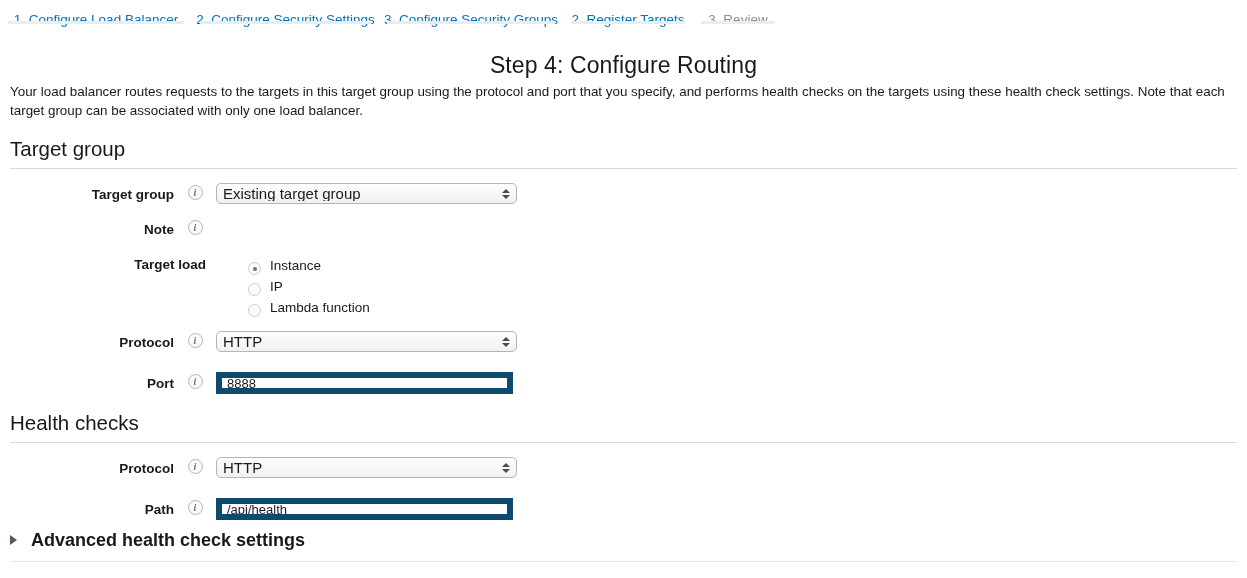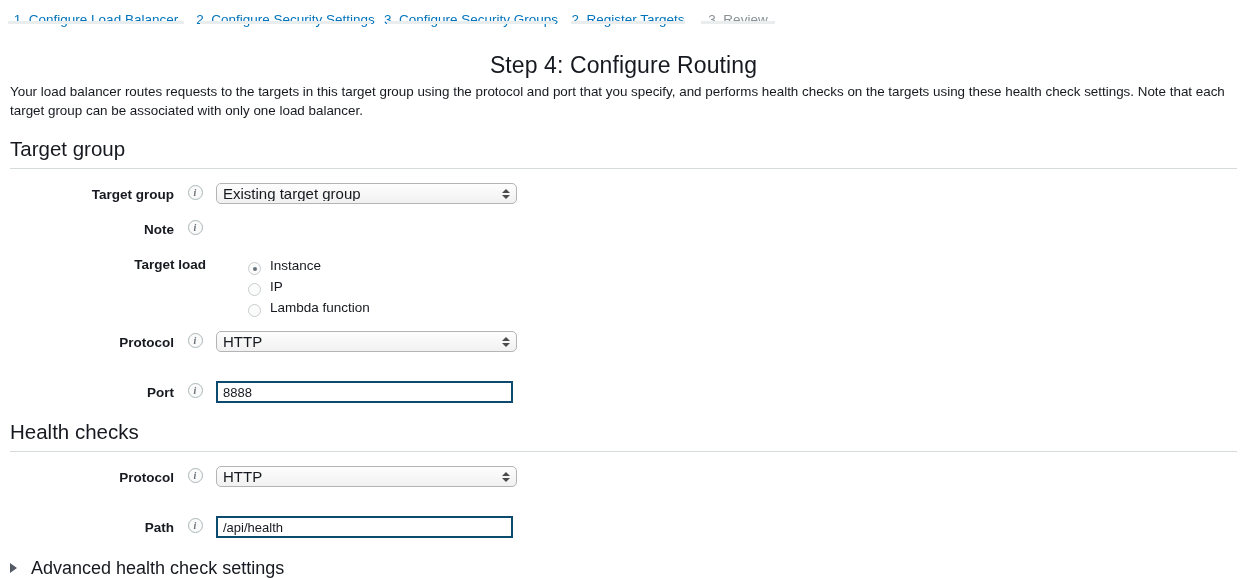--- a/index.html
+++ b/index.html
@@ -106,21 +106,21 @@
     margin: 6px 0 0 0;
     width: 1227px;
   }
 
   
   .form-row {
     display: flex;
     align-items: flex-start;
     margin-top: 14px;
   }
-  .form-row.tight { margin-top: 29px; }
+  .form-row.tight { margin-top: 20px; }
   .row-label {
     width: 164px;
     text-align: right;
     font-size: 13.5px;
     font-weight: bold;
     color: #16191f;
     line-height: 19px;
     padding-top: 2px;
     flex: 0 0 164px;
   }
@@ -200,21 +200,21 @@
   .select-arrows i.up { border-bottom: 4px solid #4a4a4a; }
   .select-arrows i.dn { border-top: 4px solid #4a4a4a; }
 
   input.aws-text {
     width: 297px;
     height: 22px;
     font-family: "Liberation Sans", sans-serif;
     font-size: 13px;
     color: #16191f;
     padding: 2px 5px;
-    border: 2px solid #0c4a6e;
+    border: 6px solid #0c4a6e;
     border-radius: 0;
     background: #ffffff;
     line-height: 18px;
     outline: none;
   }
 
   .radio-group { padding-top: 1px; }
   .radio-line {
     display: flex;
     align-items: flex-end;
@@ -243,22 +243,23 @@
   .radio-label {
     font-size: 13.5px;
     color: #16191f;
     line-height: 19px;
   }
 
   
   .expander {
     display: flex;
     align-items: center;
-    margin-top: 18px;
+    margin-top: 8px;
     cursor: pointer;
+    font-weight: bold;
   }
   .expander .tri {
     width: 0; height: 0;
     border-top: 5px solid transparent;
     border-bottom: 5px solid transparent;
     border-left: 7px solid #545b64;
     margin: 0 14px 0 10px;
     flex: 0 0 auto;
   }
   .expander .ex-label {

